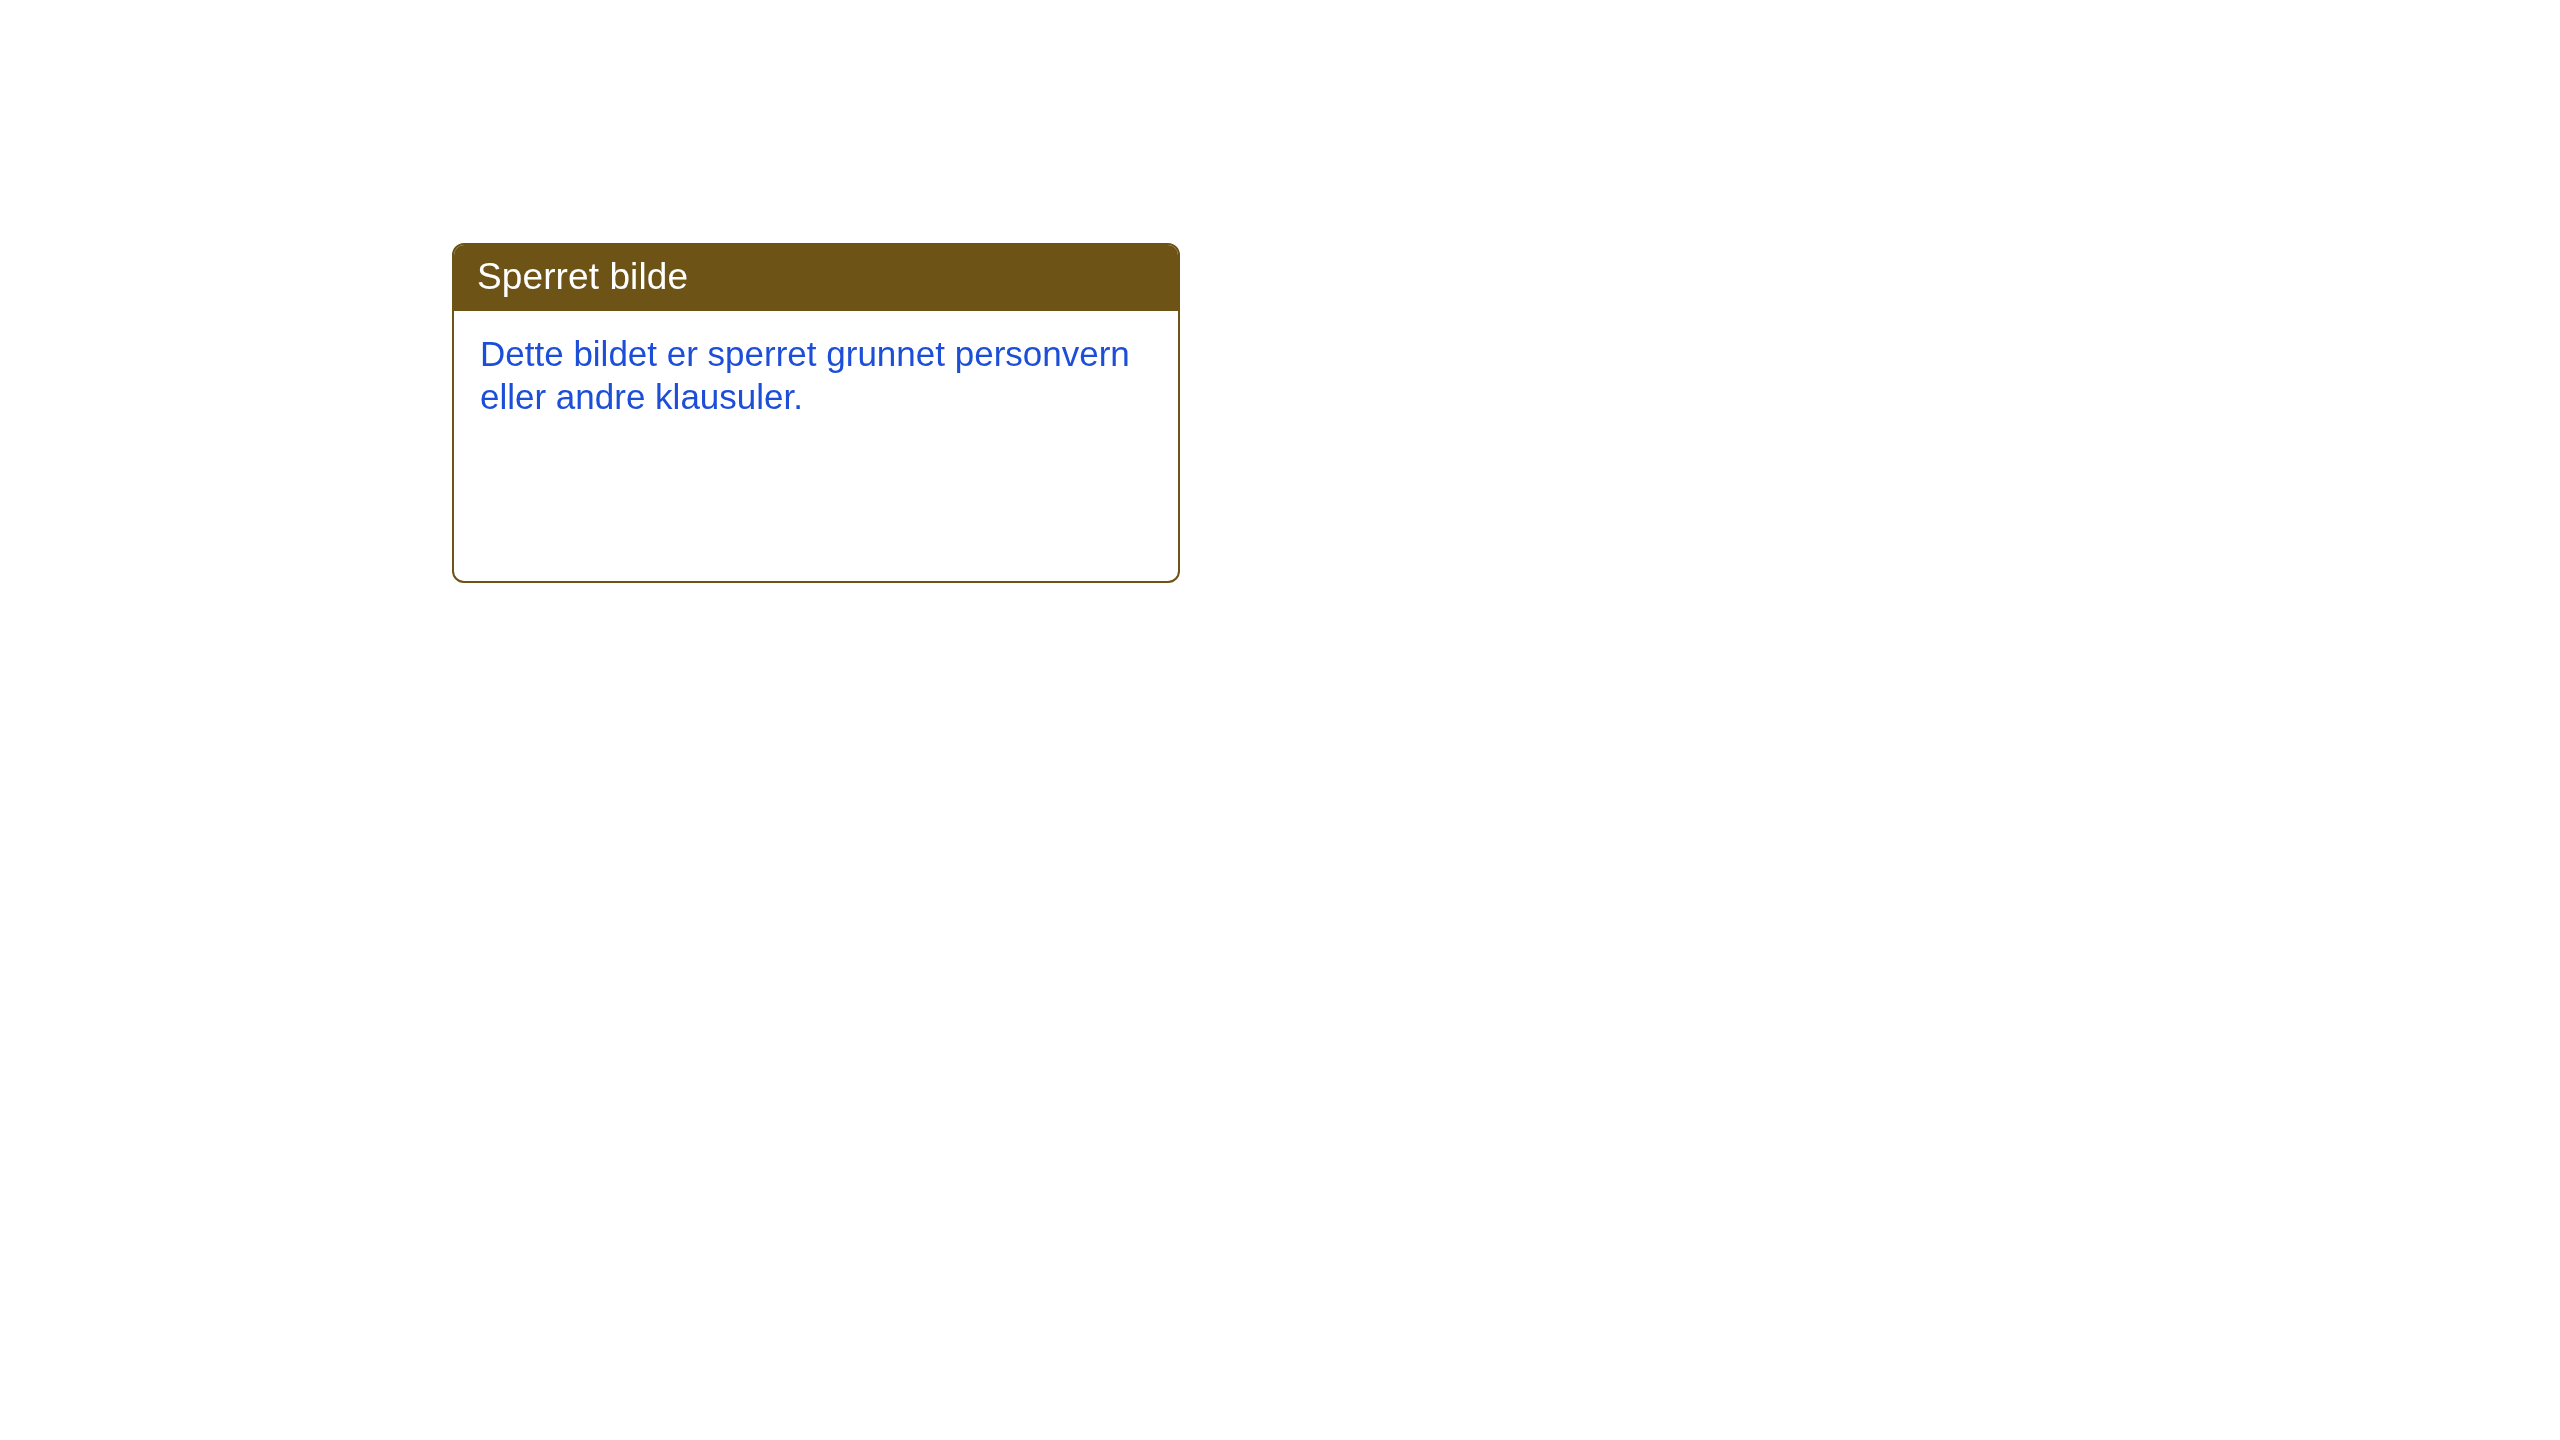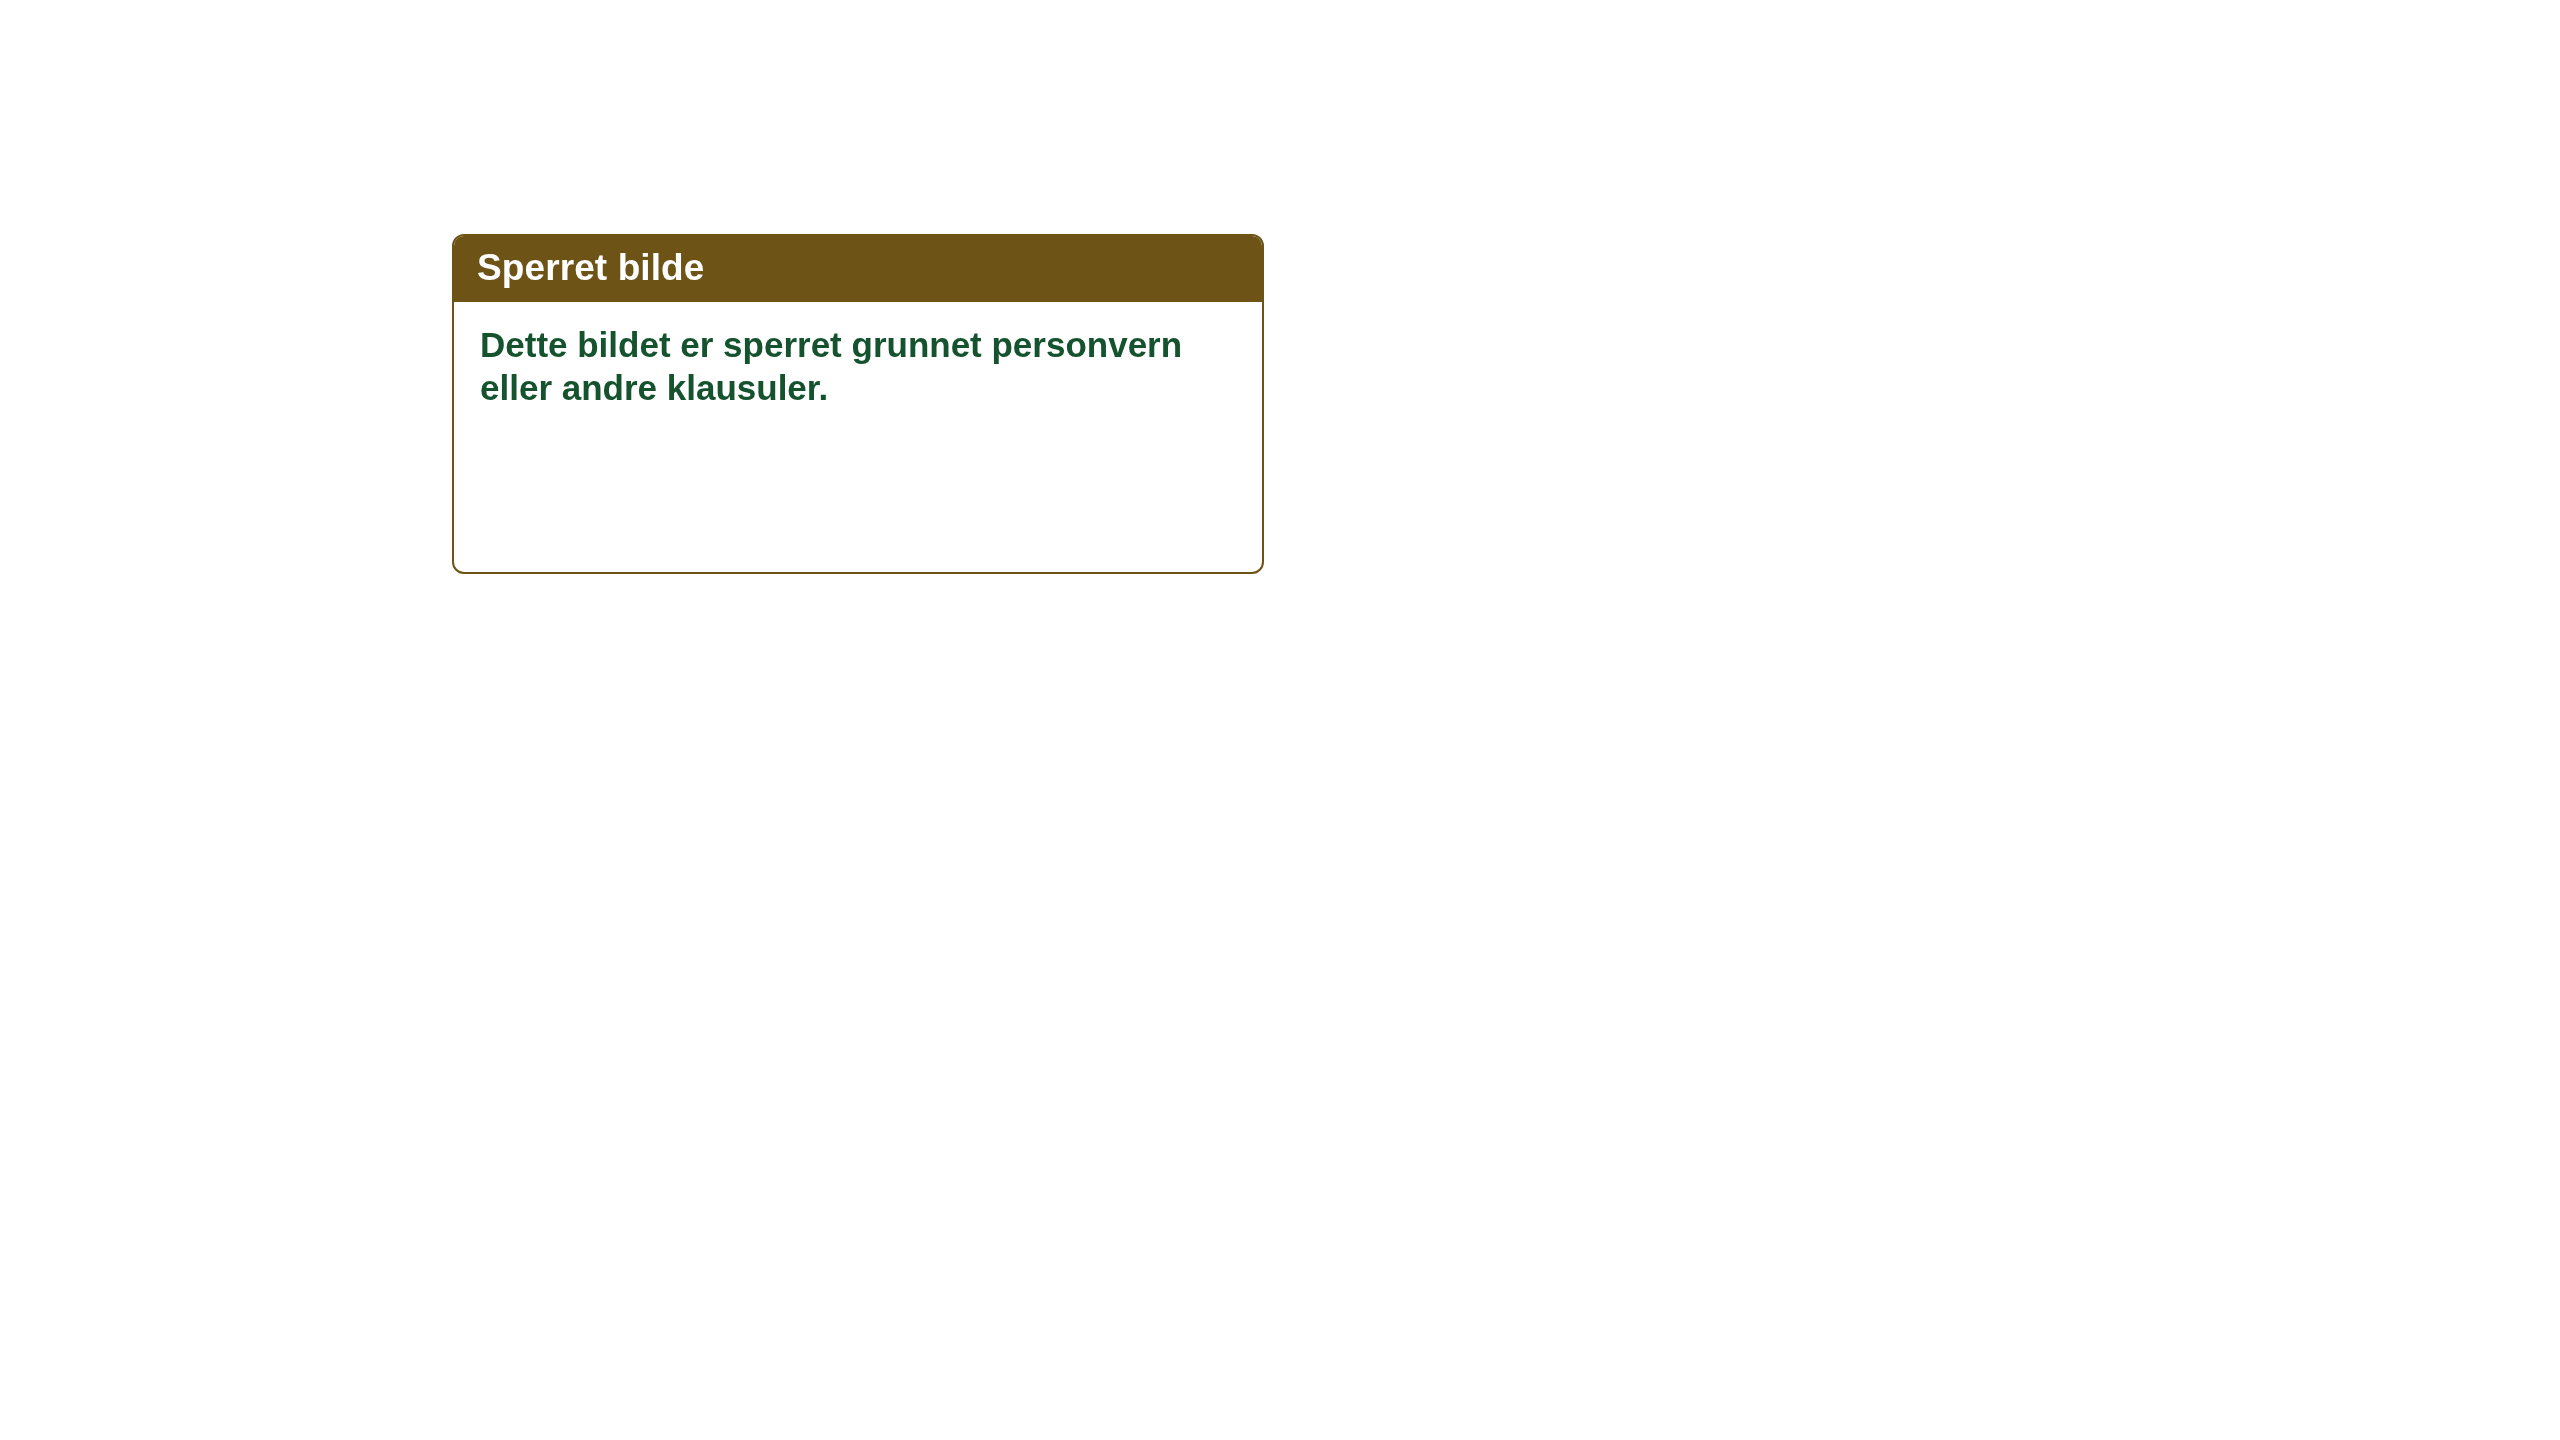--- a/index.html
+++ b/index.html
@@ -36,35 +36,34 @@
     color: #ffffff;
     font-size: 37px;
     line-height: 1.0;
     padding: 13px 0 16px 23px;
     letter-spacing: 0.1px;
     white-space: nowrap;
   }
   .notice-card .card-body {
     box-sizing: border-box;
     padding: 22px 26px 24px 26px;
-    color: #14532d;
+    color: #1d4ed8;
     font-size: 35px;
     line-height: 1.22;
   }
   .notice-card .card-body p {
     margin: 0;
   }
 
   
   #card-no {
     left: 452px;
-    top: 234px;
-    width: 812px;
+    top: 243px;
+    width: 728px;
     height: 340px;
-    font-weight: bold;
   }
   
   #card-en {
     left: 1327px;
     top: 238px;
     width: 810px;
     height: 345px;
   }
 </style>
 </head>

